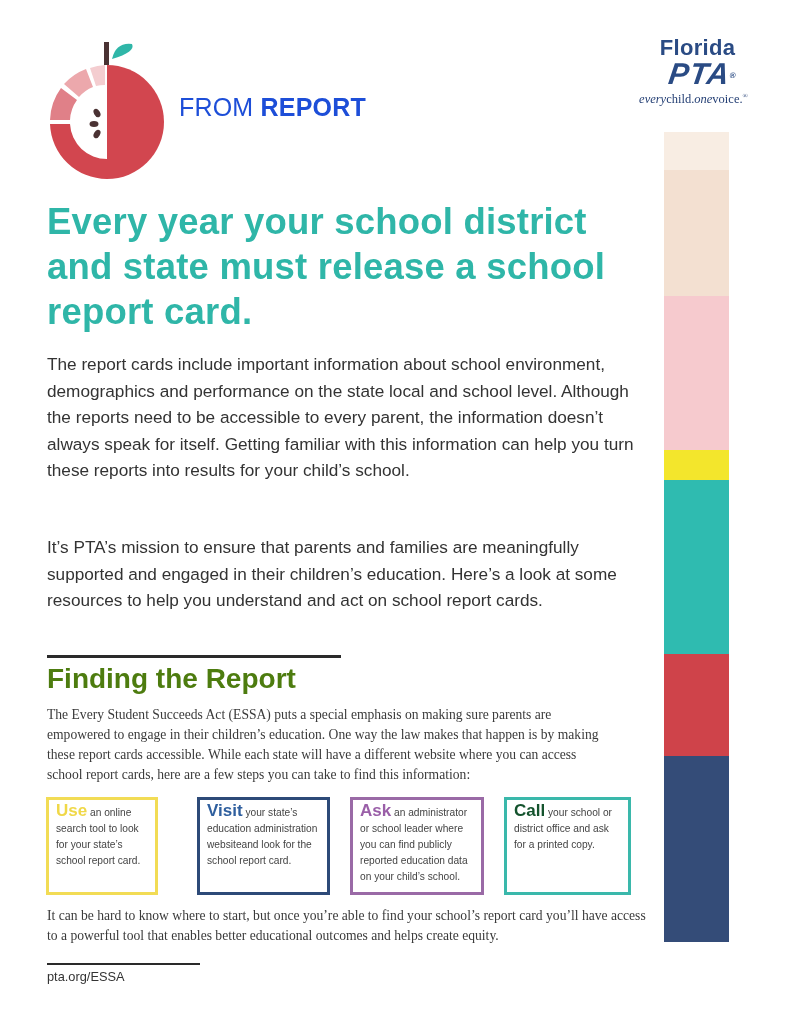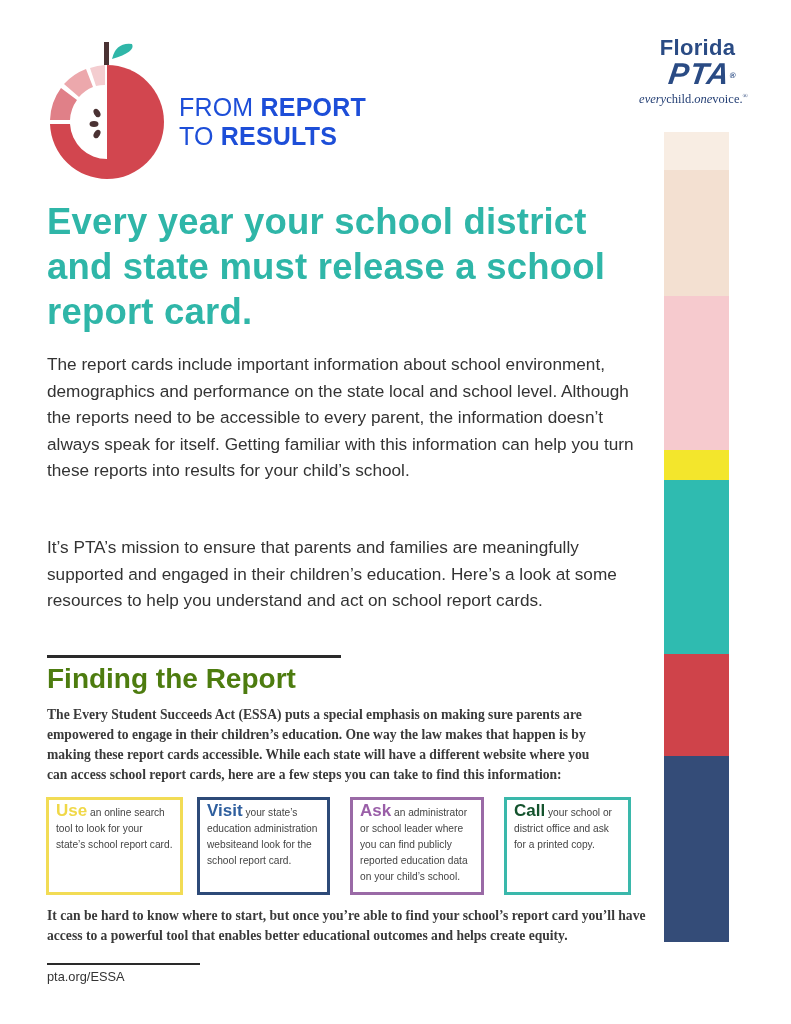--- a/index.html
+++ b/index.html
@@ -23,28 +23,28 @@
   
   #headline { left:47px; top:199px; width:580px; color:#2fb6a8; font-weight:bold; font-size:36.5px; line-height:45px; letter-spacing:0.2px; }
 
   .body-sans { color:#333; font-size:17.2px; line-height:26.5px; }
   #intro-p1 { left:47px; top:351px; width:600px; }
   #intro-p2 { left:47px; top:534px; width:600px; }
 
   #section-rule { left:47px; top:655px; width:294px; height:3px; background:#2a2a2a; }
   #section-title { left:47px; top:664px; font-weight:bold; font-size:28px; color:#4d7c0f; line-height:30px; }
 
-  .body-serif { font-family:"Liberation Serif", serif; color:#3a3a3a; font-size:13.6px; line-height:20px;font-weight:bold; }
+  .body-serif { font-family:"Liberation Serif", serif; color:#3a3a3a; font-size:13.6px; line-height:20px; }
   #essa-p { left:47px; top:705px; width:560px; }
   #closing-p { left:47px; top:906px; width:600px; }
 
   .step-box { position:absolute; top:797px; height:98px; box-sizing:border-box; border:3px solid; padding:3px 6px 0 7px; background:#fff; }
   .step-box .txt { font-size:10.2px; line-height:16px; color:#444; }
   .step-box .kw { font-weight:bold; font-size:17px; line-height:16px; }
-  #step-use { left:46px; width:137px; border-color:#f2dc55; }
+  #step-use { left:46px; width:112px; border-color:#f2dc55; }
   #step-use .kw { color:#f0d848; }
   #step-visit { left:197px; width:133px; border-color:#2d4a78; }
   #step-visit .kw { color:#2f5f9e; }
   #step-ask { left:350px; width:134px; border-color:#9a6aa6; }
   #step-ask .kw { color:#9a5fa8;margin-top:35px; }
   #step-call { left:504px; width:127px; border-color:#3ab8ab; }
   #step-call .kw { color:#14532d; }
 
   #footer-rule { left:47px; top:963px; width:153px; height:1.5px; background:#2a2a2a; }
   #footer-link { left:47px; top:969px; font-size:12.8px; color:#333; line-height:16px; text-decoration:none; }
@@ -72,21 +72,20 @@
 
   <path d="M46 30 A57 57 0 0 1 61 27 L61 47 A37 37 0 0 0 52 48 Z" fill="#f4cdd0"></path>
 
   <ellipse cx="53" cy="75" rx="3" ry="4.5" fill="#4a3233" transform="rotate(-30 53 75)"></ellipse>
   <ellipse cx="50" cy="86" rx="3" ry="4.5" fill="#4a3233" transform="rotate(90 50 86)"></ellipse>
   <ellipse cx="53" cy="96" rx="3" ry="4.5" fill="#4a3233" transform="rotate(30 53 96)"></ellipse>
 </svg>
 
 <div id="brand-title" class="abs">
   <div><span class="light">FROM </span><span class="bold">REPORT</span></div>
-  <div><span class="light">TO </span><span class="bold">RESULTS</span></div>
 </div>
 
 <div id="pta-logo" class="abs">
   <div class="florida">Florida</div>
   <div class="pta"><span>PTA</span><sup>®</sup></div>
   <div class="tagline"><i>every</i><span>child.</span><i>one</i><span>voice.</span><sup style="font-size:7px">®</sup></div>
 </div>
 
 <div id="headline" class="abs">Every year your school district and state must release a school report card.</div>
 

